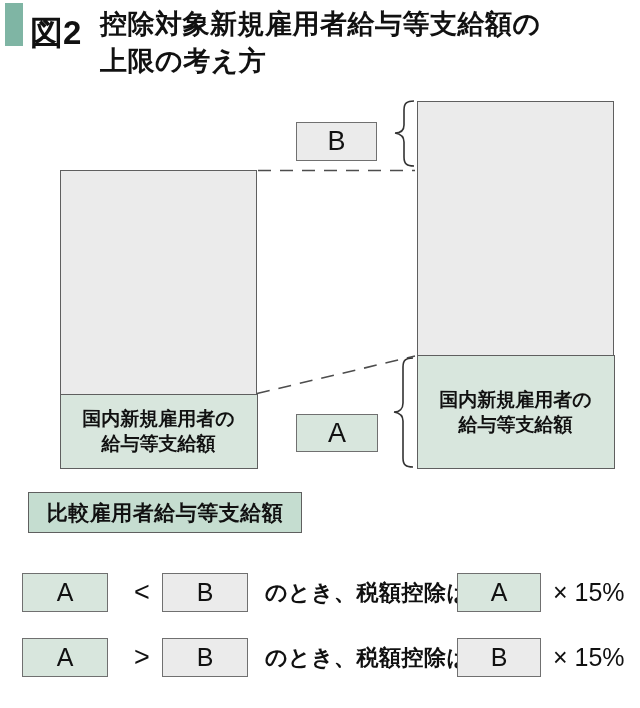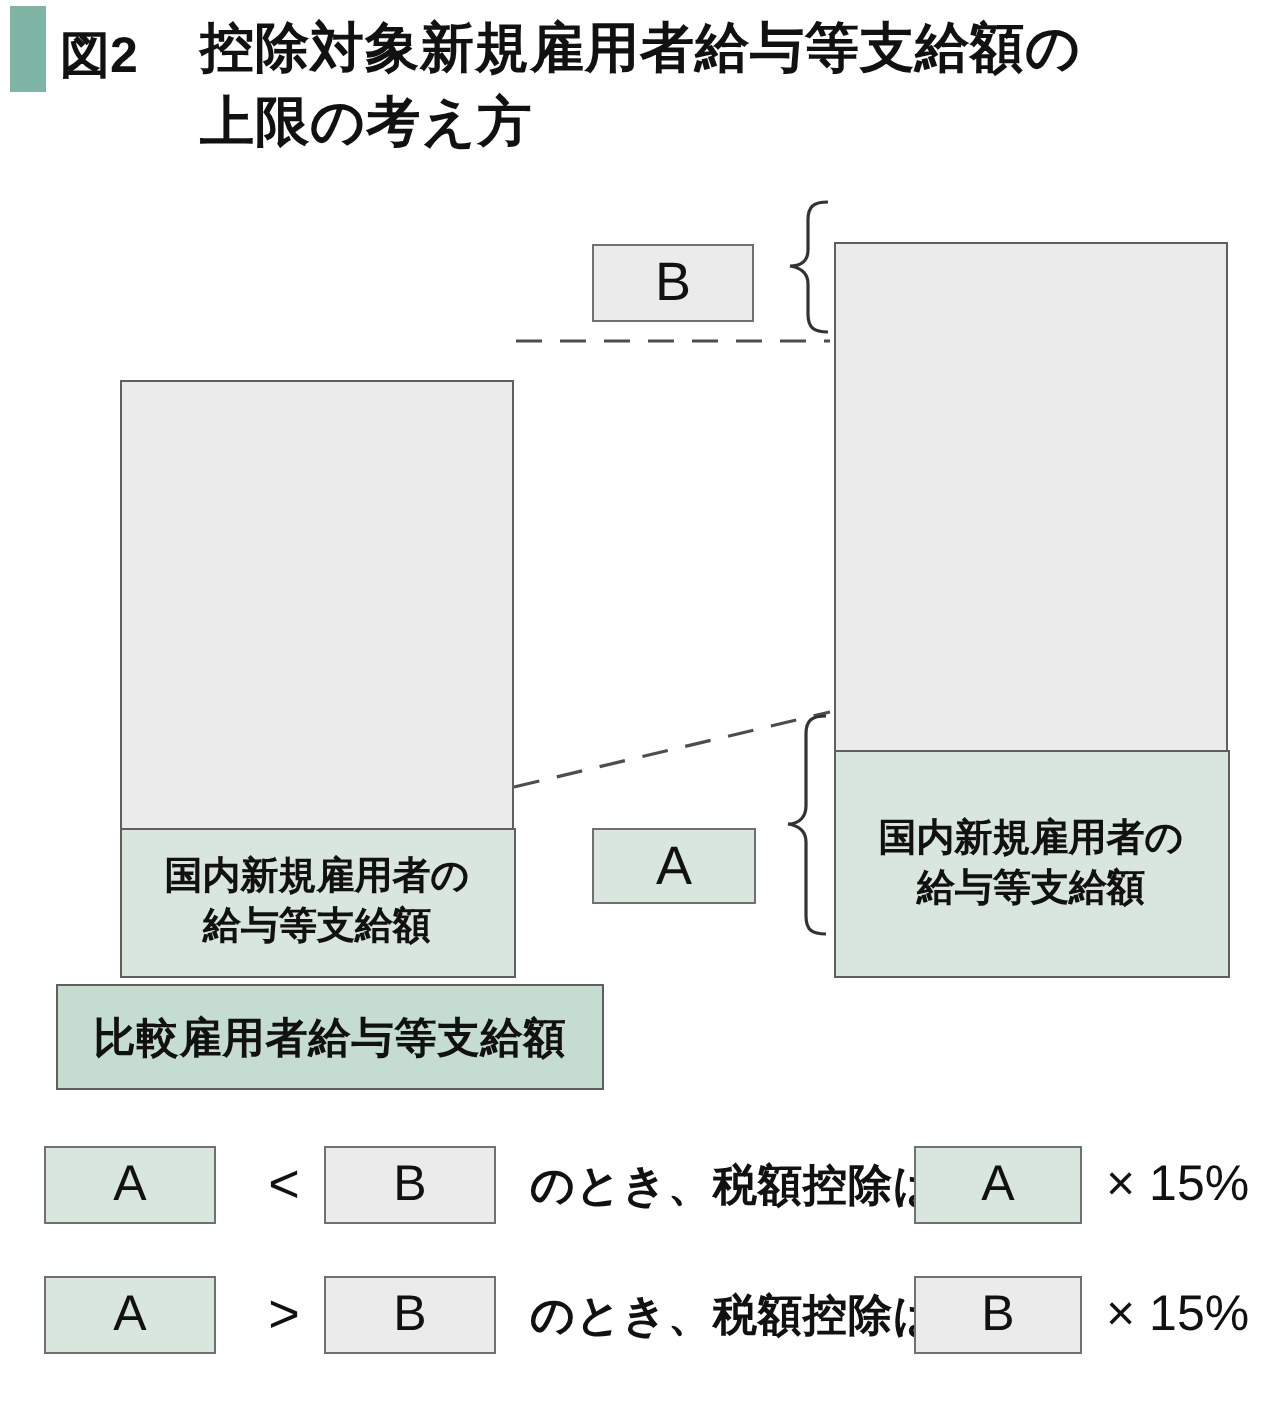--- a/index.html
+++ b/index.html
@@ -9,40 +9,40 @@
     --accent:#7fb5a4;
     --border:#5f5f5f;
   }
   html,body{margin:0;padding:0;background:#ffffff;}
   .page{
     position:relative;width:640px;height:708px;background:#ffffff;overflow:hidden;
     font-family:"Liberation Sans","DejaVu Sans",sans-serif;color:#111;
   }
   
   .accent-bar{position:absolute;left:5px;top:3px;width:18px;height:43px;background:var(--accent);}
-  .fig-label{position:absolute;left:30px;top:11px;font-size:25px;font-weight:bold;}
+  .fig-label{position:absolute;left:30px;top:11px;font-size:33px;font-weight:bold;}
   .fig-title{position:absolute;left:100px;top:6px;margin:0;font-size:27px;font-weight:bold;
              line-height:37px;white-space:pre-line;letter-spacing:0.5px;}
   
-  .bar{position:absolute;background:var(--gray_fill);border:1.5px solid var(--border);box-sizing:border-box;margin-top:20px;}
+  .bar{position:absolute;background:var(--gray_fill);border:1.5px solid var(--border);box-sizing:border-box;}
   .left-bar{left:60px;top:170px;width:197px;height:298px;}
   .right-bar{left:417px;top:101px;width:197px;height:367px;}
   .bar-green{position:absolute;left:-1.5px;right:-1.5px;bottom:-1.5px;background:var(--green_fill);
              border:1.5px solid var(--border);box-sizing:border-box;
              display:flex;align-items:center;justify-content:center;text-align:center;}
   .left-bar .bar-green{height:75px;}
   .right-bar .bar-green{height:114px;}
   .bar-green span{font-size:19px;font-weight:bold;line-height:25px;white-space:pre-line;}
   
   .marker{position:absolute;border:1.5px solid #707070;box-sizing:border-box;
           display:flex;align-items:center;justify-content:center;font-size:27px;}
   .marker-b{left:296px;top:122px;width:81px;height:39px;background:var(--gray_fill);}
   .marker-a{left:296px;top:414px;width:82px;height:38px;background:var(--green_fill);}
   
-  .caption{position:absolute;top:492px;height:53px;background:var(--green_deep);
+  .caption{position:absolute;top:492px;height:41px;background:var(--green_deep);
            border:1.5px solid var(--border);box-sizing:border-box;
            display:flex;align-items:center;justify-content:center;
            font-size:21px;font-weight:bold;letter-spacing:0.5px;}
   .caption-left{left:28px;width:274px;}
   .caption-right{left:405px;width:223px;}
   
   .overlay{position:absolute;left:0;top:0;width:640px;height:708px;pointer-events:none;}
   
   .formula-row{position:absolute;left:22px;width:618px;height:40px;}
   .row-1{top:573px;}

